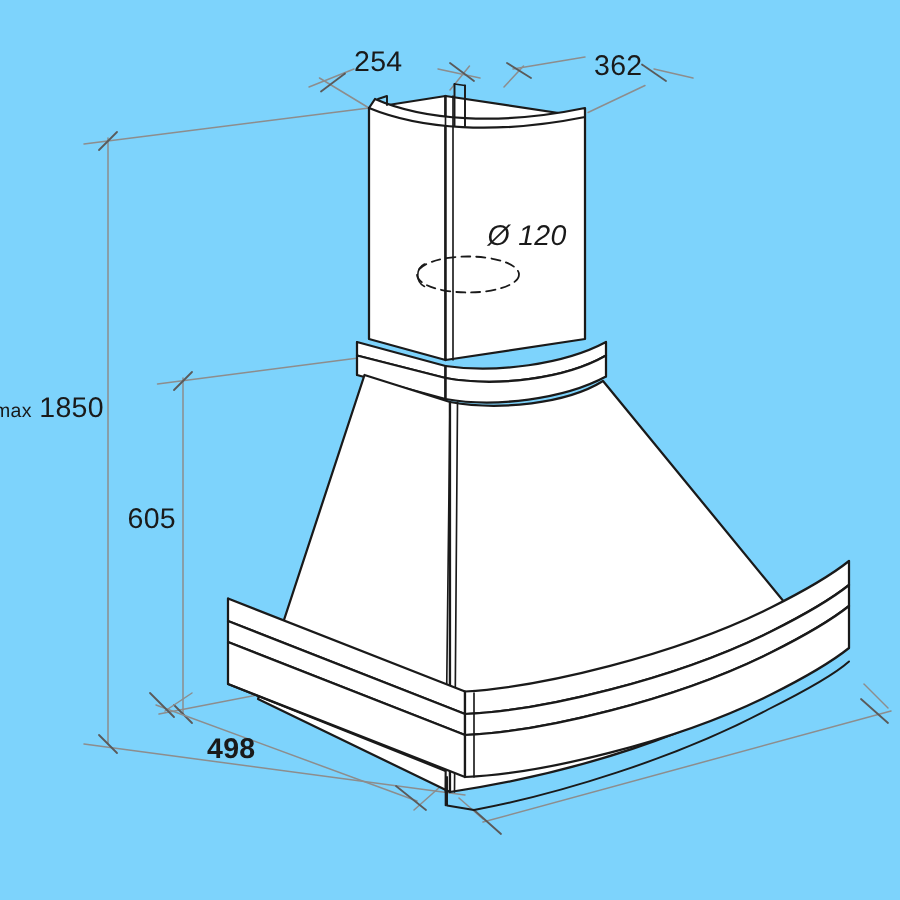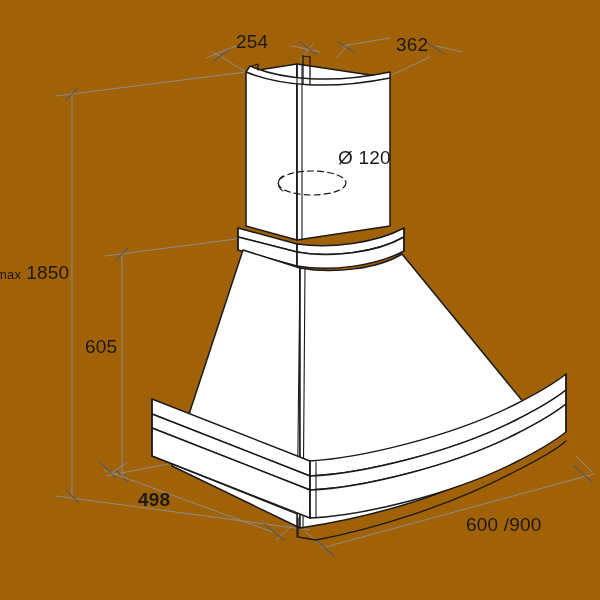--- a/index.html
+++ b/index.html
@@ -8,21 +8,21 @@
     padding: 0;
     background: #ffffff;
   }
   body {
     font-family: "Liberation Sans", sans-serif;
   }
   #canvas {
     position: relative;
     width: 600px;
     height: 600px;
-    background: #a16207;
+    background: #7dd3fc;
     overflow: hidden;
   }
   #drawing {
     position: absolute;
     left: 0;
     top: 0;
     width: 600px;
     height: 600px;
   }
   .dim-text {
@@ -35,21 +35,21 @@
   .dim-val {
     font-size: 19px;
     letter-spacing: 0.2px;
   }
   .dim-prefix {
     font-size: 13px;
     letter-spacing: 0.2px;
   }
   .lbl-254 { left: 236px; top: 31px; }
   .lbl-204 { left: 396px; top: 34px; }
-  .lbl-dia { left: 338px; top: 147px; }
+  .lbl-dia { left: 325px; top: 147px; font-style: italic; }
   .lbl-1050 { left: -4px; top: 262px; display: flex; align-items: baseline; gap: 5px; }
   .lbl-605 { left: 85px; top: 336px; text-align: center; }
   .lbl-498 { left: 138px; top: 489px; font-weight: bold; }
   .lbl-600900 { left: 466px; top: 514px; }
 </style>
 </head>
 <body>
 
 <div id="canvas">
 
@@ -243,15 +243,14 @@
 
   <div class="dim-text lbl-1050">
     <span class="dim-prefix">max</span>
     <span class="dim-val">1850</span>
   </div>
 
   <div class="dim-text dim-val lbl-605">605</div>
 
   <div class="dim-text dim-val lbl-498">498</div>
 
-  <div class="dim-text dim-val lbl-600900">600 /900</div>
 
 </div>
 
 </body></html>

